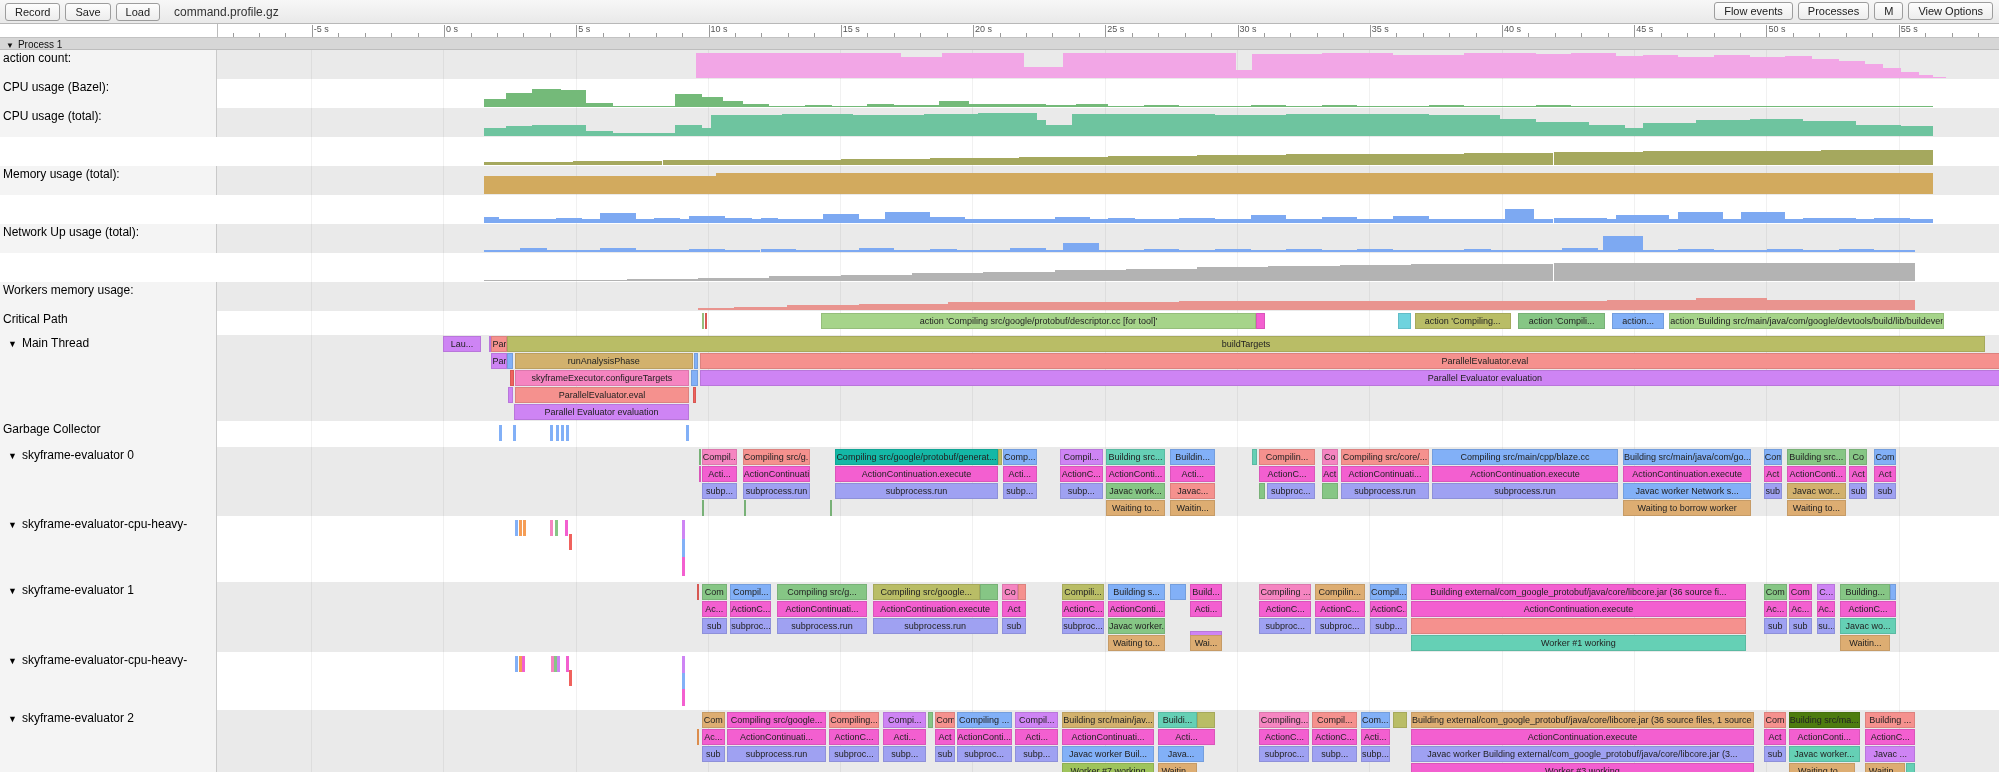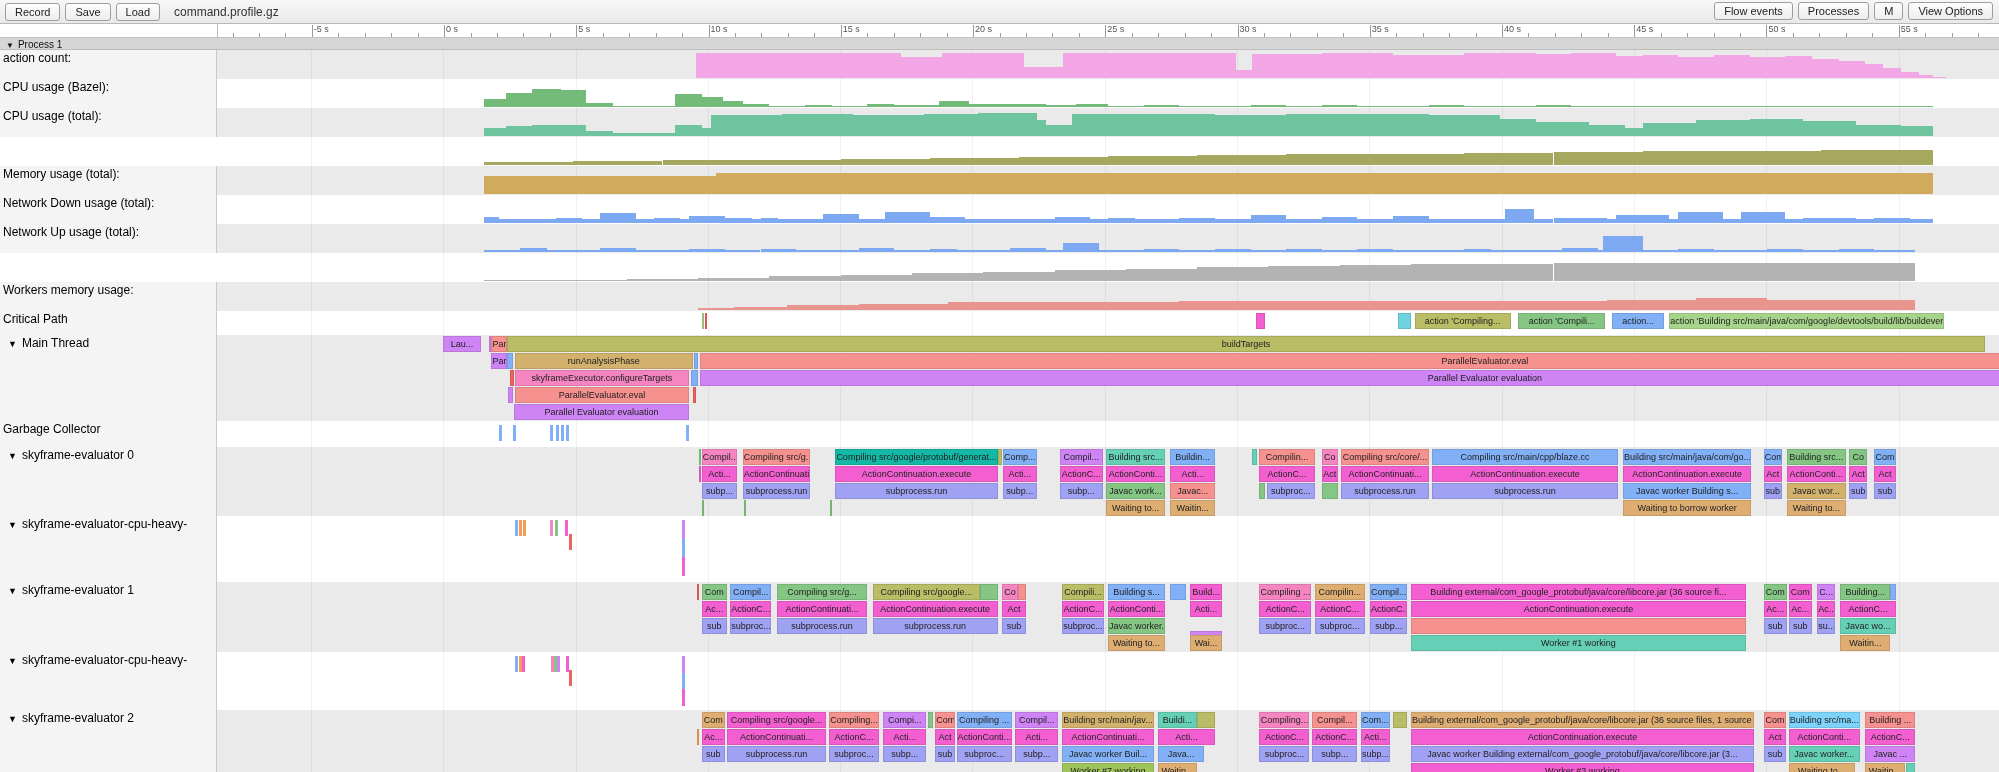--- a/index.html
+++ b/index.html
@@ -348,21 +348,20 @@
         <div class="cbar" style="left: 44%; width: 8%; height: 21px; background: rgb(210, 170, 94);"></div>
         <div class="cbar" style="left: 52%; width: 8%; height: 21px; background: rgb(210, 170, 94);"></div>
         <div class="cbar" style="left: 60%; width: 8%; height: 21px; background: rgb(210, 170, 94);"></div>
         <div class="cbar" style="left: 68%; width: 8%; height: 21px; background: rgb(210, 170, 94);"></div>
         <div class="cbar" style="left: 76%; width: 8%; height: 21px; background: rgb(210, 170, 94);"></div>
         <div class="cbar" style="left: 84%; width: 6%; height: 21px; background: rgb(210, 170, 94);"></div>
         <div class="cbar" style="left: 90%; width: 6.3%; height: 21px; background: rgb(210, 170, 94);"></div>
       </div>
     </div>
     <div class="track bg-w" style="height: 29px;">
-      <div class="track-label"><span>Network Down usage (total):</span></div>
       <div class="track-content">
         <div class="gridline" style="left: 5.27%;"></div>
         <div class="gridline" style="left: 12.695%;"></div>
         <div class="gridline" style="left: 20.12%;"></div>
         <div class="gridline" style="left: 27.545%;"></div>
         <div class="gridline" style="left: 34.97%;"></div>
         <div class="gridline" style="left: 42.395%;"></div>
         <div class="gridline" style="left: 49.82%;"></div>
         <div class="gridline" style="left: 57.245%;"></div>
         <div class="gridline" style="left: 64.67%;"></div>
@@ -550,20 +549,21 @@
         <div class="gridline" style="left: 42.395%;"></div>
         <div class="gridline" style="left: 49.82%;"></div>
         <div class="gridline" style="left: 57.245%;"></div>
         <div class="gridline" style="left: 64.67%;"></div>
         <div class="gridline" style="left: 72.095%;"></div>
         <div class="gridline" style="left: 79.52%;"></div>
         <div class="gridline" style="left: 86.945%;"></div>
         <div class="gridline" style="left: 94.37%;"></div>
         <div class="slice" style="top: 2px; left: 27.2%; width: 0.15%; background: rgb(166, 212, 138);"></div>
         <div class="slice" style="top: 2px; left: 27.4%; width: 0.12%; background: rgb(240, 98, 93);"></div>
+        <div class="slice" title="action 'Compiling src/google/protobuf/descriptor.cc [for tool]'" style="top: 2px; left: 33.9%; width: 24.4%; background: rgb(166, 212, 138);">action 'Compiling src/google/protobuf/descriptor.cc [for tool]'</div>
         <div class="slice" style="top: 2px; left: 58.3%; width: 0.5%; background: rgb(243, 95, 208);"></div>
         <div class="slice" style="top: 2px; left: 66.3%; width: 0.7%; background: rgb(110, 211, 222);"></div>
         <div class="slice" title="action 'Compiling..." style="top: 2px; left: 67.2%; width: 5.4%; background: rgb(185, 189, 102);">action 'Compiling...</div>
         <div class="slice" title="action 'Compili..." style="top: 2px; left: 73%; width: 4.9%; background: rgb(134, 198, 133);">action 'Compili...</div>
         <div class="slice" title="action..." style="top: 2px; left: 78.3%; width: 2.9%; background: rgb(130, 176, 247);">action...</div>
         <div class="slice" title="action 'Building src/main/java/com/google/devtools/build/lib/buildeventst..." style="top: 2px; left: 81.5%; width: 15.4%; background: rgb(166, 212, 138);">action 'Building src/main/java/com/google/devtools/build/lib/buildeventst...</div>
       </div>
     </div>
     <div class="track bg-g" style="height: 86px;">
       <div class="track-label"><span class="arrow">▼</span><span>Main Thread</span></div>
@@ -682,21 +682,21 @@
         <div class="slice" title="subprocess.run" style="top: 36px; left: 34.7%; width: 9.1%; background: rgb(159, 161, 242);">subprocess.run</div>
         <div class="slice" title="subp..." style="top: 36px; left: 44.1%; width: 1.9%; background: rgb(159, 161, 242);">subp...</div>
         <div class="slice" title="subp..." style="top: 36px; left: 47.3%; width: 2.4%; background: rgb(159, 161, 242);">subp...</div>
         <div class="slice" title="Javac work..." style="top: 36px; left: 49.9%; width: 3.3%; background: rgb(134, 198, 133);">Javac work...</div>
         <div class="slice" title="Javac..." style="top: 36px; left: 53.5%; width: 2.5%; background: rgb(245, 145, 142);">Javac...</div>
         <div class="slice" style="top: 36px; left: 58.5%; width: 0.3%; background: rgb(134, 198, 133);"></div>
         <div class="slice" title="subproc..." style="top: 36px; left: 58.9%; width: 2.7%; background: rgb(159, 161, 242);">subproc...</div>
         <div class="slice" style="top: 36px; left: 62%; width: 0.9%; background: rgb(134, 198, 133);"></div>
         <div class="slice" title="subprocess.run" style="top: 36px; left: 63.1%; width: 4.9%; background: rgb(159, 161, 242);">subprocess.run</div>
         <div class="slice" title="subprocess.run" style="top: 36px; left: 68.2%; width: 10.4%; background: rgb(159, 161, 242);">subprocess.run</div>
-        <div class="slice" title="Javac worker Building s..." style="top: 36px; left: 78.9%; width: 7.2%; background: rgb(130, 176, 247);">Javac worker Building s...</div>
+        <div class="slice" title="Javac worker Building s..." style="top: 36px; left: 78.9%; width: 7.2%; background: rgb(130, 176, 247);">Javac worker Network s...</div>
         <div class="slice" title="sub" style="top: 36px; left: 86.8%; width: 1%; background: rgb(159, 161, 242);">sub</div>
         <div class="slice" title="Javac wor..." style="top: 36px; left: 88.1%; width: 3.3%; background: rgb(210, 177, 109);">Javac wor...</div>
         <div class="slice" title="sub" style="top: 36px; left: 91.6%; width: 1%; background: rgb(159, 161, 242);">sub</div>
         <div class="slice" title="sub" style="top: 36px; left: 93%; width: 1.2%; background: rgb(159, 161, 242);">sub</div>
         <div class="slice" style="top: 53px; left: 27.2%; width: 0.1%; background: rgb(134, 198, 133);"></div>
         <div class="slice" style="top: 53px; left: 29.6%; width: 0.1%; background: rgb(134, 198, 133);"></div>
         <div class="slice" style="top: 53px; left: 34.4%; width: 0.1%; background: rgb(134, 198, 133);"></div>
         <div class="slice" title="Waiting to..." style="top: 53px; left: 49.9%; width: 3.3%; background: rgb(221, 173, 114);">Waiting to...</div>
         <div class="slice" title="Waitin..." style="top: 53px; left: 53.5%; width: 2.5%; background: rgb(221, 173, 114);">Waitin...</div>
         <div class="slice" title="Waiting to borrow worker" style="top: 53px; left: 78.9%; width: 7.2%; background: rgb(221, 173, 114);">Waiting to borrow worker</div>
@@ -865,21 +865,21 @@
         <div class="slice" title="Compil..." style="top: 2px; left: 44.8%; width: 2.4%; background: rgb(206, 132, 244);">Compil...</div>
         <div class="slice" title="Building src/main/jav..." style="top: 2px; left: 47.4%; width: 5.2%; background: rgb(210, 177, 109);">Building src/main/jav...</div>
         <div class="slice" title="Buildi..." style="top: 2px; left: 52.8%; width: 2.2%; background: rgb(101, 208, 181);">Buildi...</div>
         <div class="slice" style="top: 2px; left: 55%; width: 1%; background: rgb(185, 189, 102);"></div>
         <div class="slice" title="Compiling..." style="top: 2px; left: 58.5%; width: 2.8%; background: rgb(245, 133, 193);">Compiling...</div>
         <div class="slice" title="Compil..." style="top: 2px; left: 61.45%; width: 2.55%; background: rgb(245, 145, 142);">Compil...</div>
         <div class="slice" title="Com..." style="top: 2px; left: 64.2%; width: 1.6%; background: rgb(130, 176, 247);">Com...</div>
         <div class="slice" style="top: 2px; left: 66%; width: 0.8%; background: rgb(185, 189, 102);"></div>
         <div class="slice" title="Building external/com_google_protobuf/java/core/libcore.jar (36 source files, 1 source jar)" style="top: 2px; left: 67%; width: 19.25%; background: rgb(221, 173, 114);">Building external/com_google_protobuf/java/core/libcore.jar (36 source files, 1 source jar)</div>
         <div class="slice" title="Com" style="top: 2px; left: 86.8%; width: 1.25%; background: rgb(245, 145, 142);">Com</div>
-        <div class="slice" title="Building src/ma..." style="top: 2px; left: 88.2%; width: 4%; background: #7dd3fc;">Building src/ma...</div>
+        <div class="slice" title="Building src/ma..." style="top: 2px; left: 88.2%; width: 4%; background: #4d7c0f;">Building src/ma...</div>
         <div class="slice" title="Building ..." style="top: 2px; left: 92.5%; width: 2.8%; background: rgb(245, 145, 142);">Building ...</div>
         <div class="slice" style="top: 19px; left: 26.95%; width: 0.12%; background: rgb(245, 157, 86);"></div>
         <div class="slice" title="Ac..." style="top: 19px; left: 27.2%; width: 1.3%; background: rgb(243, 95, 208);">Ac...</div>
         <div class="slice" title="ActionContinuati..." style="top: 19px; left: 28.6%; width: 5.6%; background: rgb(243, 95, 208);">ActionContinuati...</div>
         <div class="slice" title="ActionC..." style="top: 19px; left: 34.35%; width: 2.8%; background: rgb(243, 95, 208);">ActionC...</div>
         <div class="slice" title="Acti..." style="top: 19px; left: 37.4%; width: 2.4%; background: rgb(243, 95, 208);">Acti...</div>
         <div class="slice" title="Act" style="top: 19px; left: 40.3%; width: 1.1%; background: rgb(243, 95, 208);">Act</div>
         <div class="slice" title="ActionConti..." style="top: 19px; left: 41.5%; width: 3.1%; background: rgb(243, 95, 208);">ActionConti...</div>
         <div class="slice" title="Acti..." style="top: 19px; left: 44.8%; width: 2.4%; background: rgb(243, 95, 208);">Acti...</div>
         <div class="slice" title="ActionContinuati..." style="top: 19px; left: 47.4%; width: 5.2%; background: rgb(243, 95, 208);">ActionContinuati...</div>

